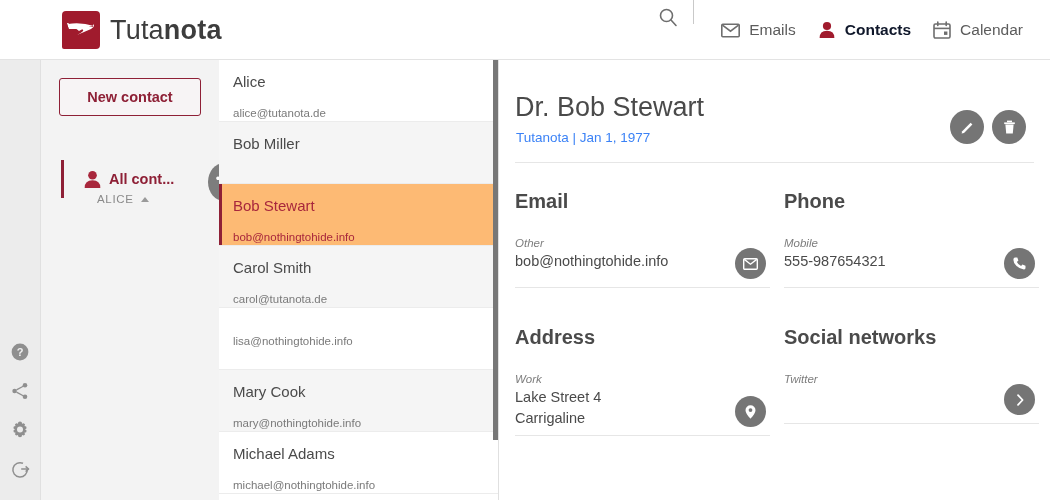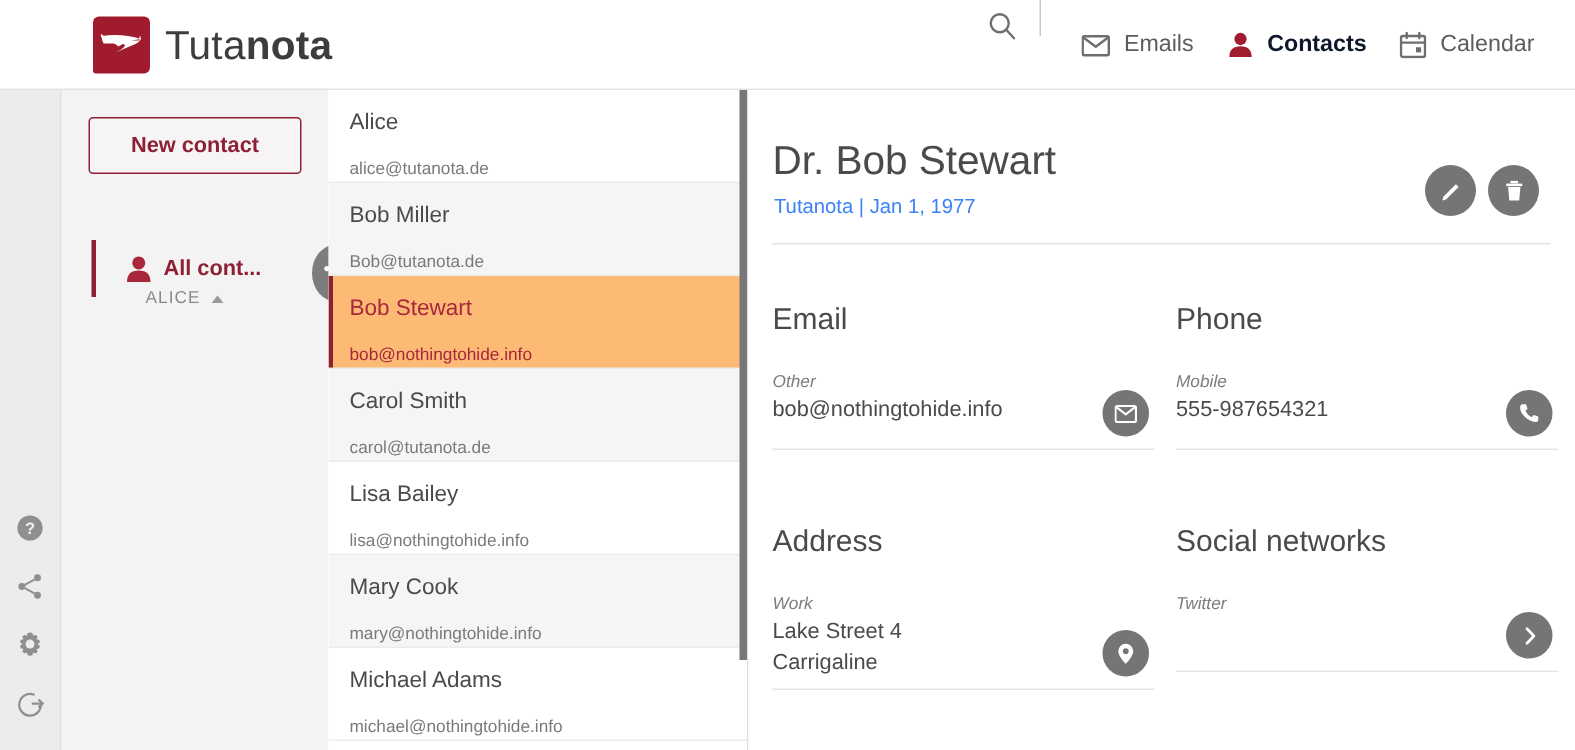--- a/index.html
+++ b/index.html
@@ -325,22 +325,22 @@
     left: 0; top: 130px;
     width: 551px;
   }
   .field-col { position: absolute; width: 255px; }
   .col-left  { left: 16px; }
   .col-right { left: 285px; }
 
   .sec-title {
     font-size: 20px;
     color: #4a4a4a;
-    margin: 12px 0 22px 0;
-    font-weight: normal;
+    margin: 0 0 22px 0;
+    font-weight: bold;
     white-space: nowrap;
   }
   .field-row {
     position: relative;
     border-bottom: 1px solid #e6e6e6;
     padding-bottom: 6px;
     min-height: 46px;
   }
   .field-label {
     font-size: 11.5px;
@@ -484,32 +484,30 @@
     <span class="more-btn">•••</span>
   </div>
 
   <div class="list">
     <div class="list-item">
       <div class="name">Alice</div>
       <div class="mail">alice@tutanota.de</div>
     </div>
     <div class="list-item alt">
       <div class="name">Bob Miller</div>
-      <div class="mail">Bob@tutanota.de</div>
     </div>
     <div class="list-item selected">
       <div class="name">Bob Stewart</div>
       <div class="mail">bob@nothingtohide.info</div>
     </div>
     <div class="list-item alt">
       <div class="name">Carol Smith</div>
       <div class="mail">carol@tutanota.de</div>
     </div>
     <div class="list-item">
-      <div class="name">Lisa Bailey</div>
       <div class="mail">lisa@nothingtohide.info</div>
     </div>
     <div class="list-item alt">
       <div class="name">Mary Cook</div>
       <div class="mail">mary@nothingtohide.info</div>
     </div>
     <div class="list-item">
       <div class="name">Michael Adams</div>
       <div class="mail">michael@nothingtohide.info</div>
     </div>

